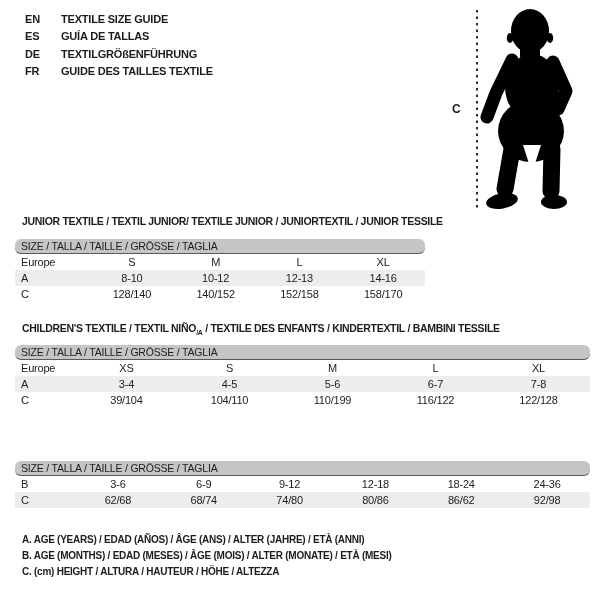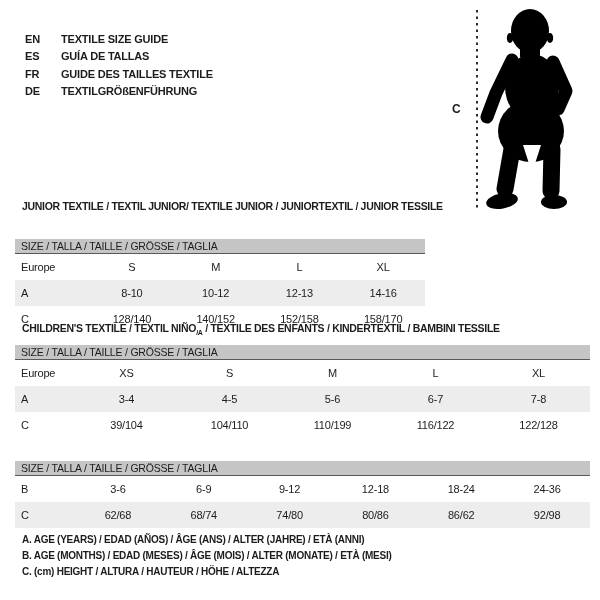--- a/index.html
+++ b/index.html
@@ -1,41 +1,41 @@
 <!DOCTYPE html>
 <html><head>
 <meta charset="utf-8">
 <style>
   html,body { margin:0; padding:0; background:#fff; }
   .canvas {
     position:relative; width:600px; height:600px; background:#ffffff;
     font-family:"Liberation Sans", sans-serif; color:#1c1c1c; overflow:hidden;
   }
   
-  .langs { position:absolute; left:25px; top:11px;margin-top:20px; }
+  .langs { position:absolute; left:25px; top:11px; }
   .lang-row { display:flex; font-weight:bold; font-size:11px; line-height:17.4px; letter-spacing:-0.2px; }
   .lang-code { width:36px; }
   
   .fig-svg { position:absolute; left:450px; top:5px; }
   .fig-label { position:absolute; left:452px; top:102px; font-weight:bold; font-size:12px; }
   
   .tbl-title { position:absolute; font-weight:bold; font-size:10.5px; letter-spacing:-0.3px; white-space:nowrap; line-height:16px; }
   .tbl-title sub.small { font-size:7px; }
   .tbl { position:absolute; }
   .size-bar {
     background:#c5c5c5; border-bottom:1px solid #595959;
-    font-size:10.5px; line-height:14px; height:14px; padding-left:6px; letter-spacing:-0.2px;
+    font-size:10.5px; line-height:14px; height:14px; padding-left:6px; letter-spacing:-0.2px;border-radius:6px;
   }
   table { border-collapse:collapse; table-layout:fixed; width:100%; }
-  td { font-size:11px; height:26px; text-align:center; padding:0; letter-spacing:-0.2px; white-space:nowrap; overflow:hidden; }
+  td { font-size:11px; height:16px; text-align:center; padding:0; letter-spacing:-0.2px; white-space:nowrap; overflow:hidden; }
   td.lbl { text-align:left; padding-left:6px; }
   tr.stripe td { background:#ededed; }
   
   .notes { position:absolute; left:22px; top:532px; font-weight:bold; font-size:10px; line-height:16px; letter-spacing:-0.25px; white-space:nowrap; }
-  .t1-title { left:22px; top:198px;text-align:center; }
+  .t1-title { left:22px; top:213px;text-align:center; }
   .t1 { left:15px; top:239px; width:410px; }
   .t2-title { left:22px; top:320px; }
   .t2 { left:15px; top:345px; width:575px; }
   .t3-title { left:22px; top:421px; }
   .t3 { left:15px; top:461px; width:575px; }
 </style>
 </head>
 <body>
 
 <div class="canvas">
@@ -43,26 +43,26 @@
   <div class="langs">
     <div class="lang-row">
       <span class="lang-code">EN</span>
       <span>TEXTILE SIZE GUIDE</span>
     </div>
     <div class="lang-row">
       <span class="lang-code">ES</span>
       <span>GUÍA DE TALLAS</span>
     </div>
     <div class="lang-row">
+      <span class="lang-code">DE</span>
+      <span>TEXTILGRÖßENFÜHRUNG</span>
+    </div>
+    <div class="lang-row">
       <span class="lang-code">FR</span>
       <span>GUIDE DES TAILLES TEXTILE</span>
-    </div>
-    <div class="lang-row">
-      <span class="lang-code">DE</span>
-      <span>TEXTILGRÖßENFÜHRUNG</span>
     </div>
   </div>
 
   <svg class="fig-svg" width="150" height="210" viewBox="0 0 150 210">
     <g fill="#000000">
       <ellipse cx="80" cy="26" rx="19" ry="22"></ellipse>
       <ellipse cx="60" cy="33" rx="3.2" ry="5"></ellipse>
       <ellipse cx="100" cy="33" rx="3.2" ry="5"></ellipse>
       <rect x="70" y="36" width="20" height="16"></rect>
       <ellipse cx="82" cy="82" rx="27" ry="33"></ellipse>

